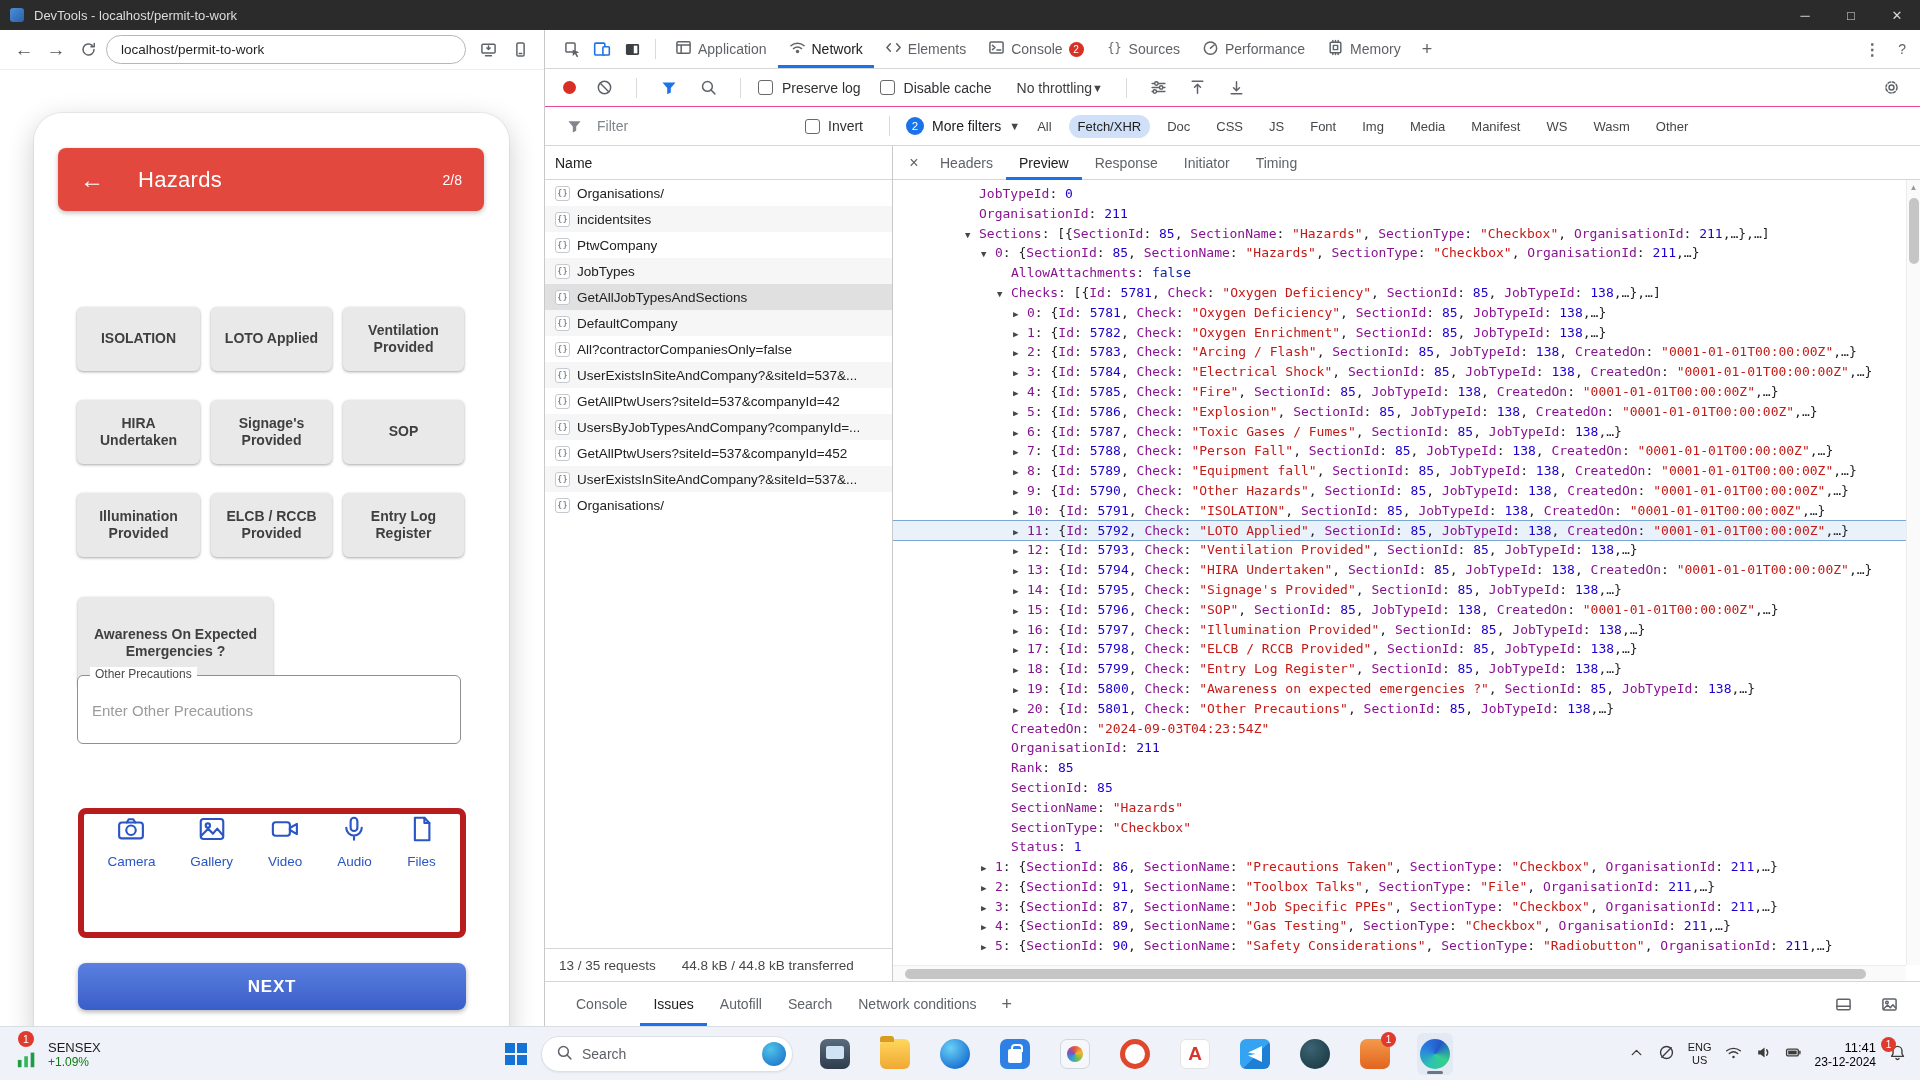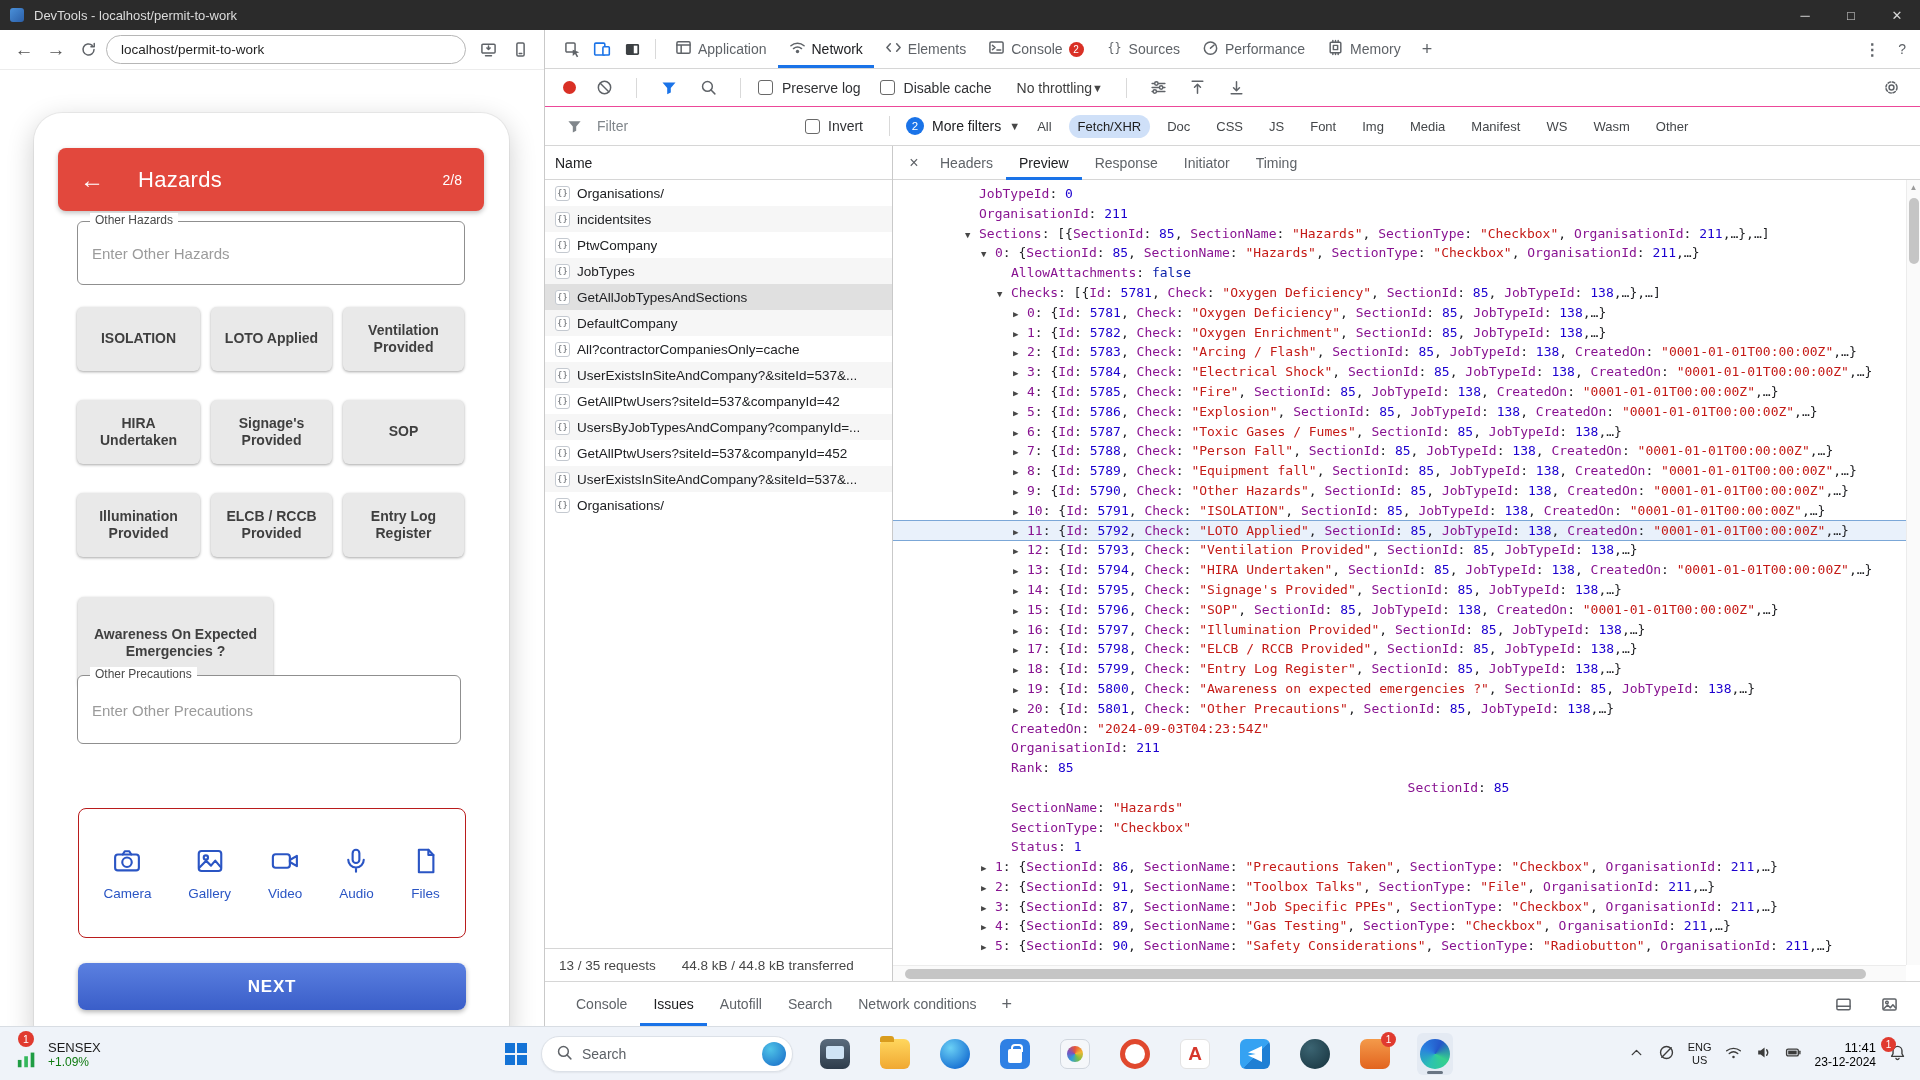--- a/index.html
+++ b/index.html
@@ -43,21 +43,21 @@
     font-size:15px; color:#9b9b9b; }
   .f-hazards { left:43px; top:108px; width:388px; height:64px; }
   .f-prec { left:43px; top:562px; width:384px; height:69px; }
   #hz-grid { position:absolute; left:43px; top:194px; width:388px; display:grid;
     grid-template-columns:123px 121px 121px; column-gap:11px; grid-auto-rows:64px; row-gap:29px; }
   .hz-btn { background:#e9e9e9; border-radius:6px; box-shadow:0 1px 3px rgba(0,0,0,.35);
     display:flex; align-items:center; justify-content:center; text-align:center;
     font-size:14px; font-weight:700; color:#3f3f3f; line-height:1.25; padding:4px 6px; }
   .hz-awareness { position:absolute; left:44px; top:484px; width:195px; height:92px; }
   .mediabox { position:absolute; left:44px; top:695px; width:388px; height:130px;
-    border:1px solid #b91c1c; border-radius:8px; display:flex; align-items:center;
+    border:6px solid #b91c1c; border-radius:8px; display:flex; align-items:flex-start;
     justify-content:space-around; padding:0 6px; }
   .media-item { display:flex; flex-direction:column; align-items:center; gap:6px; }
   .media-label { font-size:13.5px; color:#2a55c4; font-weight:500; }
   .next-btn { position:absolute; left:44px; top:850px; width:388px; height:47px; border-radius:8px;
     background:linear-gradient(180deg,#5b80e0,#3a5ec9); color:#fff; font-size:17px; font-weight:700;
     letter-spacing:.8px; display:flex; align-items:center; justify-content:center;
     box-shadow:0 2px 5px rgba(0,0,0,.3); }
 
   
   #devtools { position:absolute; left:544px; top:30px; right:0; height:996px; background:#fff;
@@ -262,24 +262,20 @@
           </svg>
         </span>
     </div>
     <div class="page">
       <div class="appcard">
         <div class="app-header">
           <span class="app-back">←</span>
           <span class="app-title">Hazards</span>
           <span class="app-step">2/8</span>
         </div>
-        <div class="field f-hazards">
-          <span class="f-label">Other Hazards</span>
-          <span class="f-ph">Enter Other Hazards</span>
-        </div>
         <div id="hz-grid">
             <div class="hz-btn">ISOLATION</div>
             <div class="hz-btn">LOTO Applied</div>
             <div class="hz-btn">Ventilation Provided</div>
             <div class="hz-btn">HIRA Undertaken</div>
             <div class="hz-btn">Signage's Provided</div>
             <div class="hz-btn">SOP</div>
             <div class="hz-btn">Illumination Provided</div>
             <div class="hz-btn">ELCB / RCCB Provided</div>
             <div class="hz-btn">Entry Log Register</div>
@@ -522,21 +518,21 @@
           <div class="req-row selected">
             <span class="req-ic">{}</span>
             <span class="req-name">GetAllJobTypesAndSections</span>
           </div>
           <div class="req-row">
             <span class="req-ic">{}</span>
             <span class="req-name">DefaultCompany</span>
           </div>
           <div class="req-row">
             <span class="req-ic">{}</span>
-            <span class="req-name">All?contractorCompaniesOnly=cache</span>
+            <span class="req-name">All?contractorCompaniesOnly=false</span>
           </div>
           <div class="req-row">
             <span class="req-ic">{}</span>
             <span class="req-name">UserExistsInSiteAndCompany?&amp;siteId=537&amp;...</span>
           </div>
           <div class="req-row">
             <span class="req-ic">{}</span>
             <span class="req-name">GetAllPtwUsers?siteId=537&amp;companyId=42</span>
           </div>
           <div class="req-row">
@@ -597,21 +593,21 @@
           <div class="json-line" style="padding-left: 120px;"><span class="arrow">▶</span><span class="tk-k">14</span><span class="tk-p">: {</span><span class="tk-k">Id</span><span class="tk-p">: </span><span class="tk-n">5795</span><span class="tk-p">, </span><span class="tk-k">Check</span><span class="tk-p">: </span><span class="tk-s">"Signage's Provided"</span><span class="tk-p">, </span><span class="tk-k">SectionId</span><span class="tk-p">: </span><span class="tk-n">85</span><span class="tk-p">, </span><span class="tk-k">JobTypeId</span><span class="tk-p">: </span><span class="tk-n">138</span><span class="tk-p">,…}</span></div>
           <div class="json-line" style="padding-left: 120px;"><span class="arrow">▶</span><span class="tk-k">15</span><span class="tk-p">: {</span><span class="tk-k">Id</span><span class="tk-p">: </span><span class="tk-n">5796</span><span class="tk-p">, </span><span class="tk-k">Check</span><span class="tk-p">: </span><span class="tk-s">"SOP"</span><span class="tk-p">, </span><span class="tk-k">SectionId</span><span class="tk-p">: </span><span class="tk-n">85</span><span class="tk-p">, </span><span class="tk-k">JobTypeId</span><span class="tk-p">: </span><span class="tk-n">138</span><span class="tk-p">, </span><span class="tk-k">CreatedOn</span><span class="tk-p">: </span><span class="tk-s">"0001-01-01T00:00:00Z"</span><span class="tk-p">,…}</span></div>
           <div class="json-line" style="padding-left: 120px;"><span class="arrow">▶</span><span class="tk-k">16</span><span class="tk-p">: {</span><span class="tk-k">Id</span><span class="tk-p">: </span><span class="tk-n">5797</span><span class="tk-p">, </span><span class="tk-k">Check</span><span class="tk-p">: </span><span class="tk-s">"Illumination Provided"</span><span class="tk-p">, </span><span class="tk-k">SectionId</span><span class="tk-p">: </span><span class="tk-n">85</span><span class="tk-p">, </span><span class="tk-k">JobTypeId</span><span class="tk-p">: </span><span class="tk-n">138</span><span class="tk-p">,…}</span></div>
           <div class="json-line" style="padding-left: 120px;"><span class="arrow">▶</span><span class="tk-k">17</span><span class="tk-p">: {</span><span class="tk-k">Id</span><span class="tk-p">: </span><span class="tk-n">5798</span><span class="tk-p">, </span><span class="tk-k">Check</span><span class="tk-p">: </span><span class="tk-s">"ELCB / RCCB Provided"</span><span class="tk-p">, </span><span class="tk-k">SectionId</span><span class="tk-p">: </span><span class="tk-n">85</span><span class="tk-p">, </span><span class="tk-k">JobTypeId</span><span class="tk-p">: </span><span class="tk-n">138</span><span class="tk-p">,…}</span></div>
           <div class="json-line" style="padding-left: 120px;"><span class="arrow">▶</span><span class="tk-k">18</span><span class="tk-p">: {</span><span class="tk-k">Id</span><span class="tk-p">: </span><span class="tk-n">5799</span><span class="tk-p">, </span><span class="tk-k">Check</span><span class="tk-p">: </span><span class="tk-s">"Entry Log Register"</span><span class="tk-p">, </span><span class="tk-k">SectionId</span><span class="tk-p">: </span><span class="tk-n">85</span><span class="tk-p">, </span><span class="tk-k">JobTypeId</span><span class="tk-p">: </span><span class="tk-n">138</span><span class="tk-p">,…}</span></div>
           <div class="json-line" style="padding-left: 120px;"><span class="arrow">▶</span><span class="tk-k">19</span><span class="tk-p">: {</span><span class="tk-k">Id</span><span class="tk-p">: </span><span class="tk-n">5800</span><span class="tk-p">, </span><span class="tk-k">Check</span><span class="tk-p">: </span><span class="tk-s">"Awareness on expected emergencies ?"</span><span class="tk-p">, </span><span class="tk-k">SectionId</span><span class="tk-p">: </span><span class="tk-n">85</span><span class="tk-p">, </span><span class="tk-k">JobTypeId</span><span class="tk-p">: </span><span class="tk-n">138</span><span class="tk-p">,…}</span></div>
           <div class="json-line" style="padding-left: 120px;"><span class="arrow">▶</span><span class="tk-k">20</span><span class="tk-p">: {</span><span class="tk-k">Id</span><span class="tk-p">: </span><span class="tk-n">5801</span><span class="tk-p">, </span><span class="tk-k">Check</span><span class="tk-p">: </span><span class="tk-s">"Other Precautions"</span><span class="tk-p">, </span><span class="tk-k">SectionId</span><span class="tk-p">: </span><span class="tk-n">85</span><span class="tk-p">, </span><span class="tk-k">JobTypeId</span><span class="tk-p">: </span><span class="tk-n">138</span><span class="tk-p">,…}</span></div>
           <div class="json-line" style="padding-left: 104px;"><span class="arrow"></span><span class="tk-k">CreatedOn</span><span class="tk-p">: </span><span class="tk-s">"2024-09-03T04:23:54Z"</span></div>
           <div class="json-line" style="padding-left: 104px;"><span class="arrow"></span><span class="tk-k">OrganisationId</span><span class="tk-p">: </span><span class="tk-n">211</span></div>
           <div class="json-line" style="padding-left: 104px;"><span class="arrow"></span><span class="tk-k">Rank</span><span class="tk-p">: </span><span class="tk-n">85</span></div>
-          <div class="json-line" style="padding-left: 104px; text-align: center;"><span class="arrow"></span><span class="tk-k">SectionId</span><span class="tk-p">: </span><span class="tk-n">85</span></div>
+          <div class="json-line" style="padding-left: 104px;"><span class="arrow"></span><span class="tk-k">SectionId</span><span class="tk-p">: </span><span class="tk-n">85</span></div>
           <div class="json-line" style="padding-left: 104px;"><span class="arrow"></span><span class="tk-k">SectionName</span><span class="tk-p">: </span><span class="tk-s">"Hazards"</span></div>
           <div class="json-line" style="padding-left: 104px;"><span class="arrow"></span><span class="tk-k">SectionType</span><span class="tk-p">: </span><span class="tk-s">"Checkbox"</span></div>
           <div class="json-line" style="padding-left: 104px;"><span class="arrow"></span><span class="tk-k">Status</span><span class="tk-p">: </span><span class="tk-n">1</span></div>
           <div class="json-line" style="padding-left: 88px;"><span class="arrow">▶</span><span class="tk-k">1</span><span class="tk-p">: {</span><span class="tk-k">SectionId</span><span class="tk-p">: </span><span class="tk-n">86</span><span class="tk-p">, </span><span class="tk-k">SectionName</span><span class="tk-p">: </span><span class="tk-s">"Precautions Taken"</span><span class="tk-p">, </span><span class="tk-k">SectionType</span><span class="tk-p">: </span><span class="tk-s">"Checkbox"</span><span class="tk-p">, </span><span class="tk-k">OrganisationId</span><span class="tk-p">: </span><span class="tk-n">211</span><span class="tk-p">,…}</span></div>
           <div class="json-line" style="padding-left: 88px;"><span class="arrow">▶</span><span class="tk-k">2</span><span class="tk-p">: {</span><span class="tk-k">SectionId</span><span class="tk-p">: </span><span class="tk-n">91</span><span class="tk-p">, </span><span class="tk-k">SectionName</span><span class="tk-p">: </span><span class="tk-s">"Toolbox Talks"</span><span class="tk-p">, </span><span class="tk-k">SectionType</span><span class="tk-p">: </span><span class="tk-s">"File"</span><span class="tk-p">, </span><span class="tk-k">OrganisationId</span><span class="tk-p">: </span><span class="tk-n">211</span><span class="tk-p">,…}</span></div>
           <div class="json-line" style="padding-left: 88px;"><span class="arrow">▶</span><span class="tk-k">3</span><span class="tk-p">: {</span><span class="tk-k">SectionId</span><span class="tk-p">: </span><span class="tk-n">87</span><span class="tk-p">, </span><span class="tk-k">SectionName</span><span class="tk-p">: </span><span class="tk-s">"Job Specific PPEs"</span><span class="tk-p">, </span><span class="tk-k">SectionType</span><span class="tk-p">: </span><span class="tk-s">"Checkbox"</span><span class="tk-p">, </span><span class="tk-k">OrganisationId</span><span class="tk-p">: </span><span class="tk-n">211</span><span class="tk-p">,…}</span></div>
           <div class="json-line" style="padding-left: 88px;"><span class="arrow">▶</span><span class="tk-k">4</span><span class="tk-p">: {</span><span class="tk-k">SectionId</span><span class="tk-p">: </span><span class="tk-n">89</span><span class="tk-p">, </span><span class="tk-k">SectionName</span><span class="tk-p">: </span><span class="tk-s">"Gas Testing"</span><span class="tk-p">, </span><span class="tk-k">SectionType</span><span class="tk-p">: </span><span class="tk-s">"Checkbox"</span><span class="tk-p">, </span><span class="tk-k">OrganisationId</span><span class="tk-p">: </span><span class="tk-n">211</span><span class="tk-p">,…}</span></div>
           <div class="json-line" style="padding-left: 88px;"><span class="arrow">▶</span><span class="tk-k">5</span><span class="tk-p">: {</span><span class="tk-k">SectionId</span><span class="tk-p">: </span><span class="tk-n">90</span><span class="tk-p">, </span><span class="tk-k">SectionName</span><span class="tk-p">: </span><span class="tk-s">"Safety Considerations"</span><span class="tk-p">, </span><span class="tk-k">SectionType</span><span class="tk-p">: </span><span class="tk-s">"Radiobutton"</span><span class="tk-p">, </span><span class="tk-k">OrganisationId</span><span class="tk-p">: </span><span class="tk-n">211</span><span class="tk-p">,…}</span></div>
         </div>
       <div class="vscroll">

